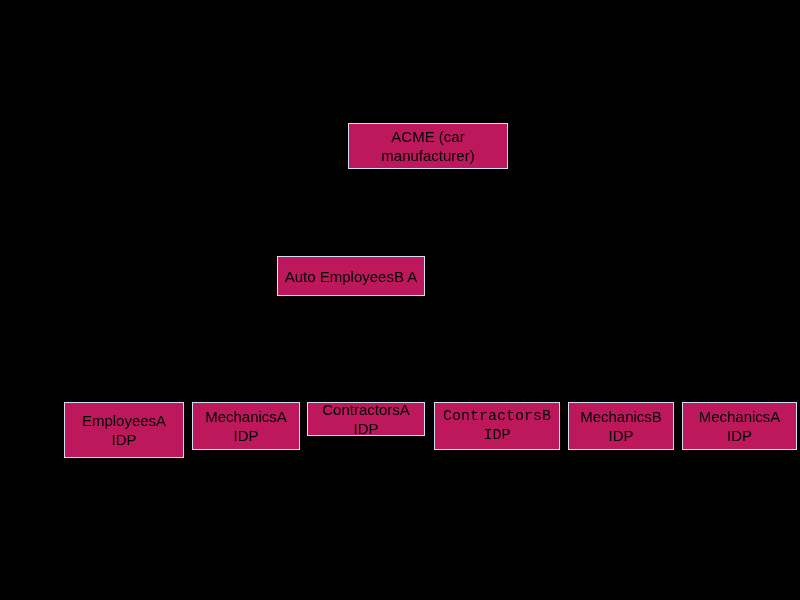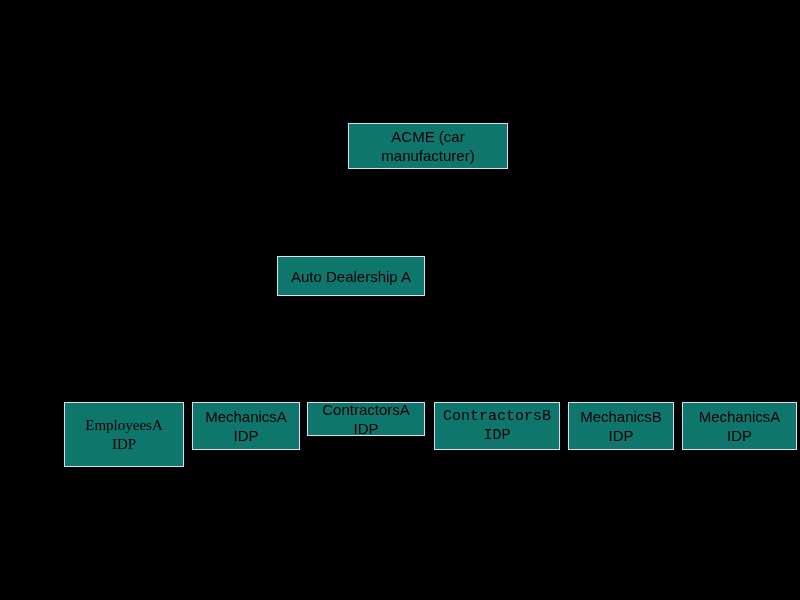--- a/index.html
+++ b/index.html
@@ -19,21 +19,21 @@
     position: absolute;
     left: 0;
     top: 0;
     width: 800px;
     height: 600px;
     pointer-events: none;
   }
   .node {
     position: absolute;
     box-sizing: border-box;
-    background: #0f766e;
+    background: #be185d;
     border: 1px solid #d0e1f4;
     display: flex;
     align-items: center;
     justify-content: center;
     text-align: center;
     color: #000000;
     font-size: 15px;
     line-height: 19px;
     font-family: "Liberation Sans", sans-serif;
     white-space: pre-line;
@@ -41,21 +41,21 @@
   }
 
   
   #node-acme      { left: 348px; top: 123px; width: 160px; height: 46px; }
 
   
   #node-dealer-a  { left: 277px; top: 256px; width: 148px; height: 40px; }
   #node-dealer-b  { left: 455px; top: 256px; width: 147px; height: 40px; }
 
   
-  #node-idp-0 { left:  64px; top: 402px; width: 120px; height: 65px; font-family: Liberation Serif, serif; }
+  #node-idp-0 { left:  64px; top: 402px; width: 120px; height: 56px; }
   #node-idp-1 { left: 192px; top: 402px; width: 108px; height: 48px; text-align: center; }
   #node-idp-2 { left: 307px; top: 402px; width: 118px; height: 34px; }
   #node-idp-3 { left: 434px; top: 402px; width: 126px; height: 48px; font-family: Liberation Mono, monospace; }
   #node-idp-4 { left: 568px; top: 402px; width: 106px; height: 48px; }
   #node-idp-5 { left: 682px; top: 402px; width: 115px; height: 48px; }
 </style>
 </head>
 <body>
 
 <div id="canvas">
@@ -72,21 +72,21 @@
 
       <path d="M528 296 L528 372 L497 372 L497 402"></path>
       <path d="M528 296 L528 372 L621 372 L621 402"></path>
       <path d="M528 296 L528 372 L739 372 L739 402"></path>
     </g>
   </svg>
 
   <div class="node" id="node-acme">ACME (car
 manufacturer)</div>
 
-  <div class="node" id="node-dealer-a">Auto Dealership A</div>
+  <div class="node" id="node-dealer-a">Auto EmployeesB A</div>
 
 
   <div class="node" id="node-idp-0">EmployeesA
 IDP</div>
 
   <div class="node" id="node-idp-1">MechanicsA
 IDP</div>
 
   <div class="node" id="node-idp-2">ContractorsA
 IDP</div>

